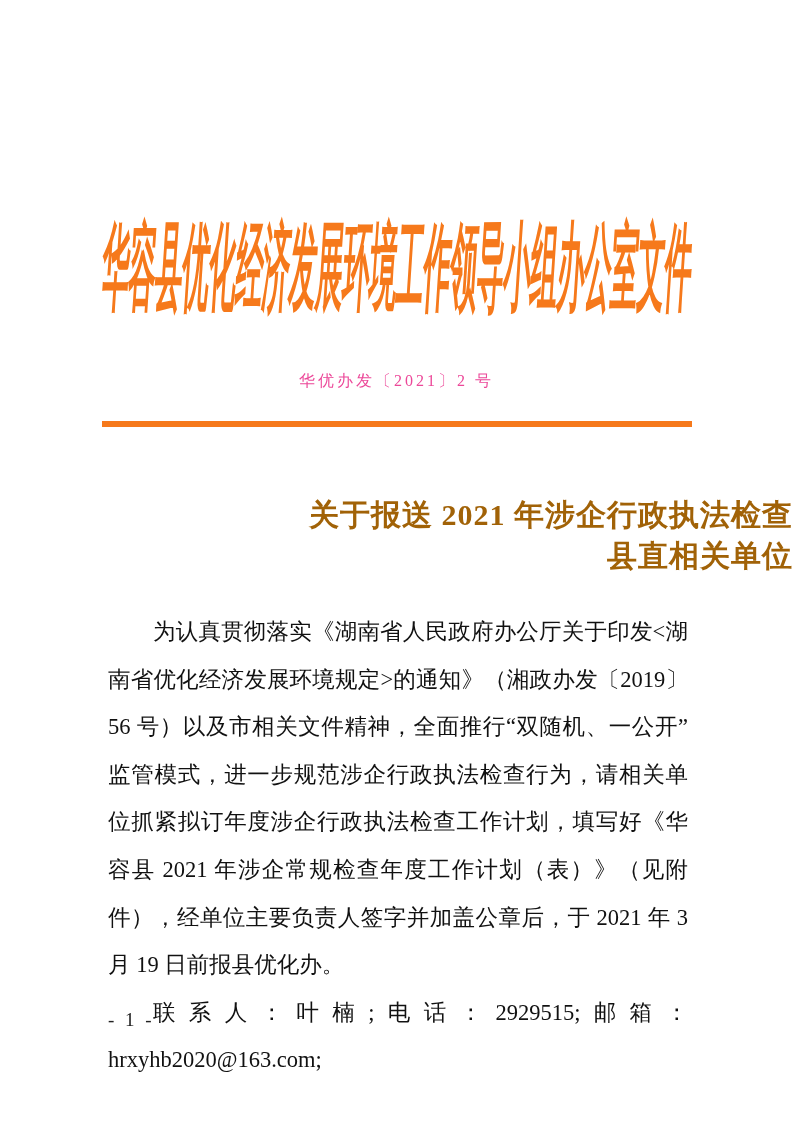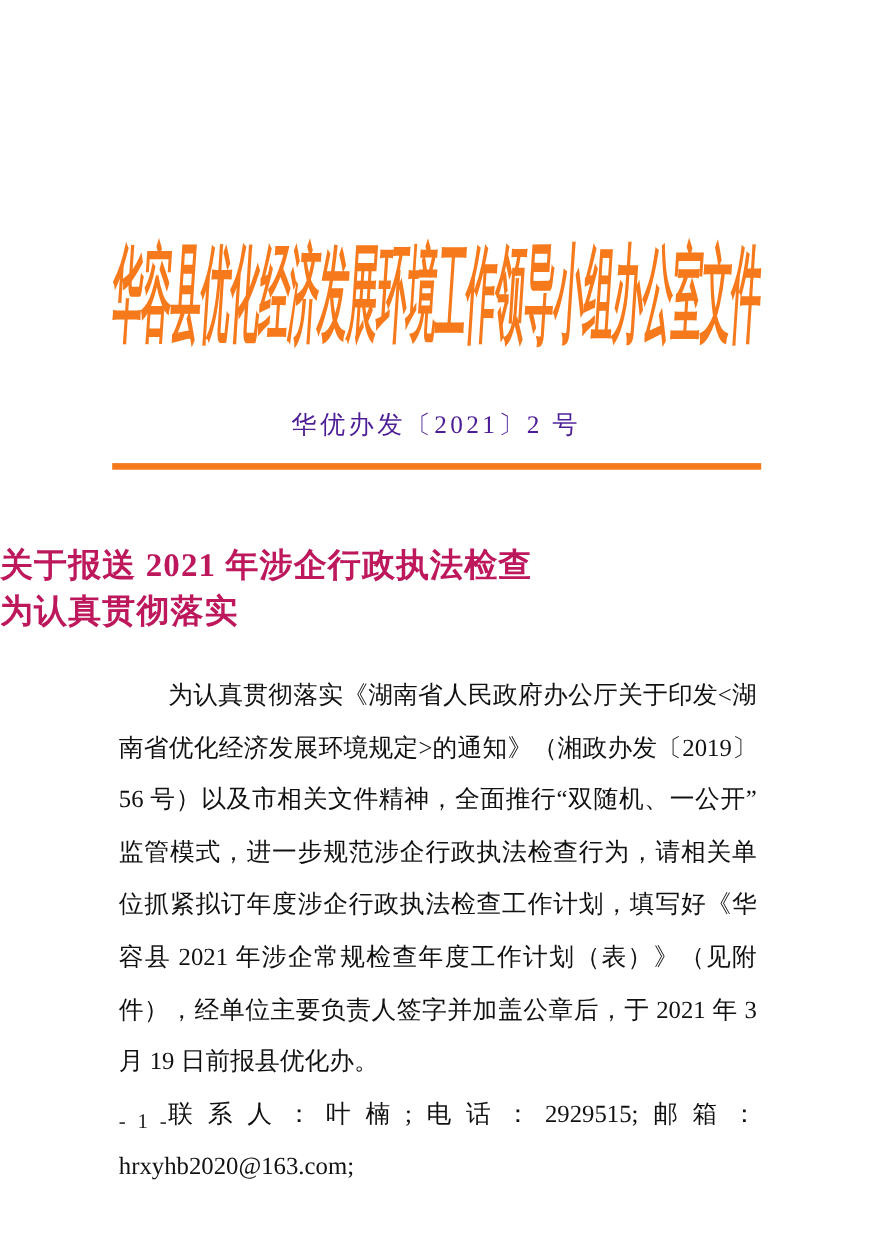--- a/index.html
+++ b/index.html
@@ -38,44 +38,44 @@
     transform-origin: 50% 50%;
     letter-spacing: -2px;
   }
   
   .doc-number {
     position: absolute;
     top: 371px;
     left: 0;
     width: 793px;
     text-align: center;
-    font-size: 23px;
+    font-size: 16px;
     letter-spacing: 3px;
-    color: #4c1d95;
+    color: #ec4899;
   }
   
   .header-rule {
     position: absolute;
     top: 421px;
     left: 102px;
     width: 590px;
     height: 6px;
     background: var(--accent, #F6791B);
   }
   
   .doc-title {
     position: absolute;
     top: 494px;
     left: 0;
     width: 793px;
-    text-align: left;
+    text-align: right;
     font-size: 30px;
     font-weight: 700;
     line-height: 41px;
-    color: #be185d;
+    color: #a16207;
     letter-spacing: 1px;
   }
   
   .doc-body {
     position: absolute;
     top: 608px;
     left: 108px;
     width: 580px;
     font-size: 22.5px;
     line-height: 47.6px;
@@ -110,21 +110,21 @@
   <div class="org-title-wrap">
     <span class="org-title">华容县优化经济发展环境工作领导小组办公室文件</span>
   </div>
 
   <div class="doc-number">华优办发〔2021〕2 号</div>
 
   <div class="header-rule"></div>
 
   <div class="doc-title">
     <div>关于报送 2021 年涉企行政执法检查</div>
-    <div>为认真贯彻落实</div>
+    <div>县直相关单位</div>
   </div>
 
   <div class="doc-body">
     <p class="para">为认真贯彻落实《湖南省人民政府办公厅关于印发&lt;湖南省优化经济发展环境规定&gt;的通知》（湘政办发〔2019〕56 号）以及市相关文件精神，全面推行“双随机、一公开”监管模式，进一步规范涉企行政执法检查行为，请相关单位抓紧拟订年度涉企行政执法检查工作计划，填写好《华容县 2021 年涉企常规检查年度工作计划（表）》（见附件），经单位主要负责人签字并加盖公章后，于 2021 年 3 月 19 日前报县优化办。</p>
     <p class="para">联系人：叶楠;电话：2929515;邮箱：hrxyhb2020@163.com;</p>
   </div>
 
   <div class="page-number">- 1 -</div>
 
 </div>

